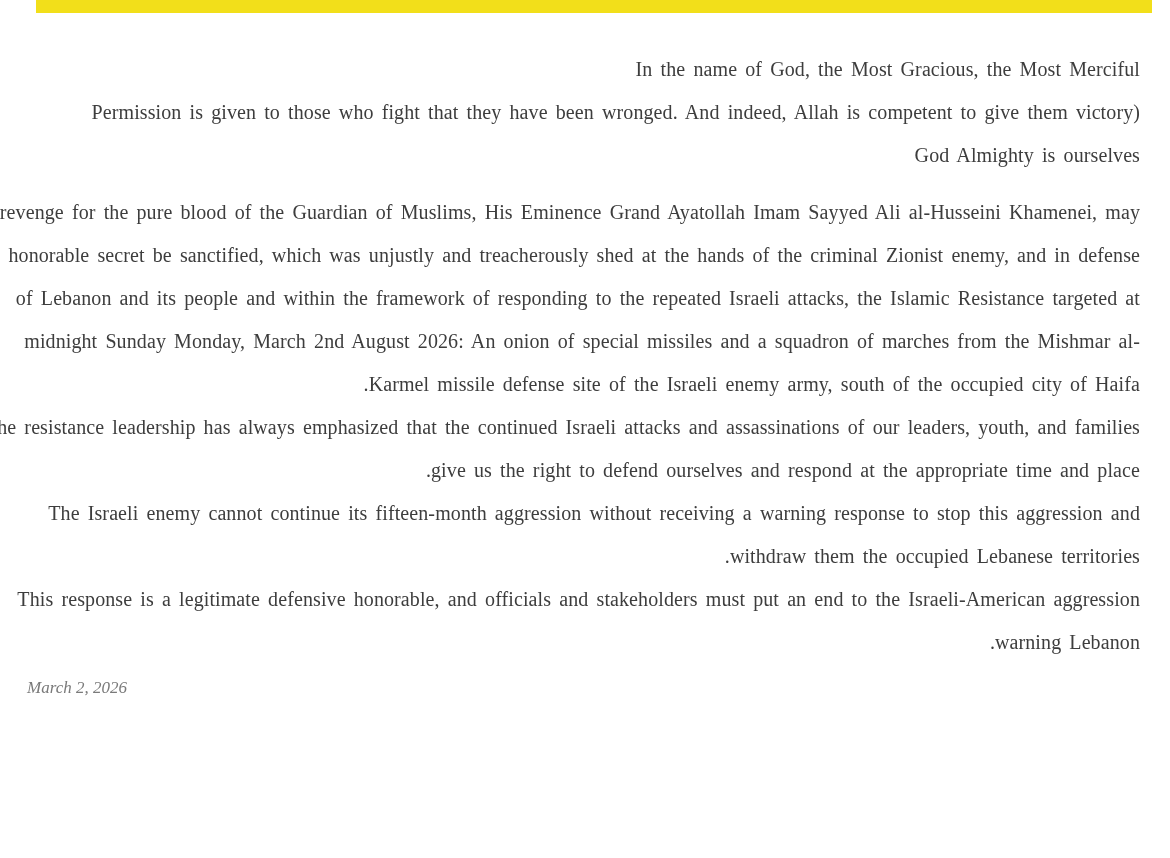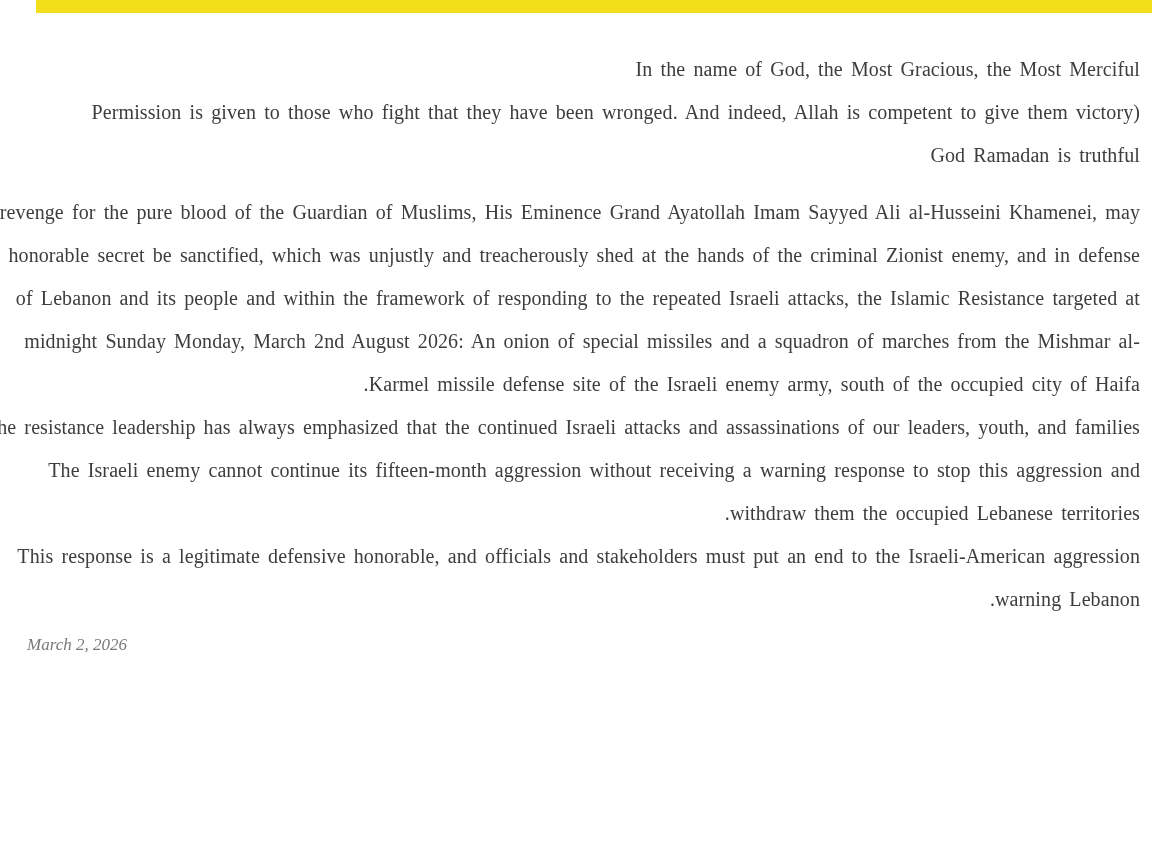--- a/index.html
+++ b/index.html
@@ -43,30 +43,31 @@
 </head>
 <body style="background: rgb(255, 255, 255);">
 
 <div class="accent-bar" style="background: rgb(242, 223, 26);"></div>
 
 <div class="content" style="color: rgb(61, 61, 61);">
 
   <div class="block-opening">
     <div class="line"><bdo dir="ltr">In the name of God, the Most Gracious, the Most Merciful</bdo></div>
     <div class="line"><bdo dir="ltr">Permission is given to those who fight that they have been wronged. And indeed, Allah is competent to give them victory)</bdo></div>
-    <div class="line"><bdo dir="ltr">God Ramadan is truthful</bdo></div>
+    <div class="line"><bdo dir="ltr">God Almighty is ourselves</bdo></div>
   </div>
 
   <div class="block-body">
     <div class="line"><bdo dir="ltr">In revenge for the pure blood of the Guardian of Muslims, His Eminence Grand Ayatollah Imam Sayyed Ali al-Husseini Khamenei, may</bdo></div>
     <div class="line"><bdo dir="ltr">his honorable secret be sanctified, which was unjustly and treacherously shed at the hands of the criminal Zionist enemy, and in defense</bdo></div>
     <div class="line"><bdo dir="ltr">of Lebanon and its people and within the framework of responding to the repeated Israeli attacks, the Islamic Resistance targeted at</bdo></div>
     <div class="line"><bdo dir="ltr">midnight Sunday Monday, March 2nd August 2026: An onion of special missiles and a squadron of marches from the Mishmar al-</bdo></div>
     <div class="line"><bdo dir="ltr">.Karmel missile defense site of the Israeli enemy army, south of the occupied city of Haifa</bdo></div>
     <div class="line"><bdo dir="ltr">The resistance leadership has always emphasized that the continued Israeli attacks and assassinations of our leaders, youth, and families</bdo></div>
+    <div class="line"><bdo dir="ltr">.give us the right to defend ourselves and respond at the appropriate time and place</bdo></div>
     <div class="line"><bdo dir="ltr">The Israeli enemy cannot continue its fifteen-month aggression without receiving a warning response to stop this aggression and</bdo></div>
     <div class="line"><bdo dir="ltr">.withdraw them the occupied Lebanese territories</bdo></div>
     <div class="line"><bdo dir="ltr">This response is a legitimate defensive honorable, and officials and stakeholders must put an end to the Israeli-American aggression</bdo></div>
     <div class="line"><bdo dir="ltr">.warning Lebanon</bdo></div>
   </div>
 
 
 </div>
 
 <div class="post-date" style="color: rgb(122, 122, 122);">March 2, 2026</div>

